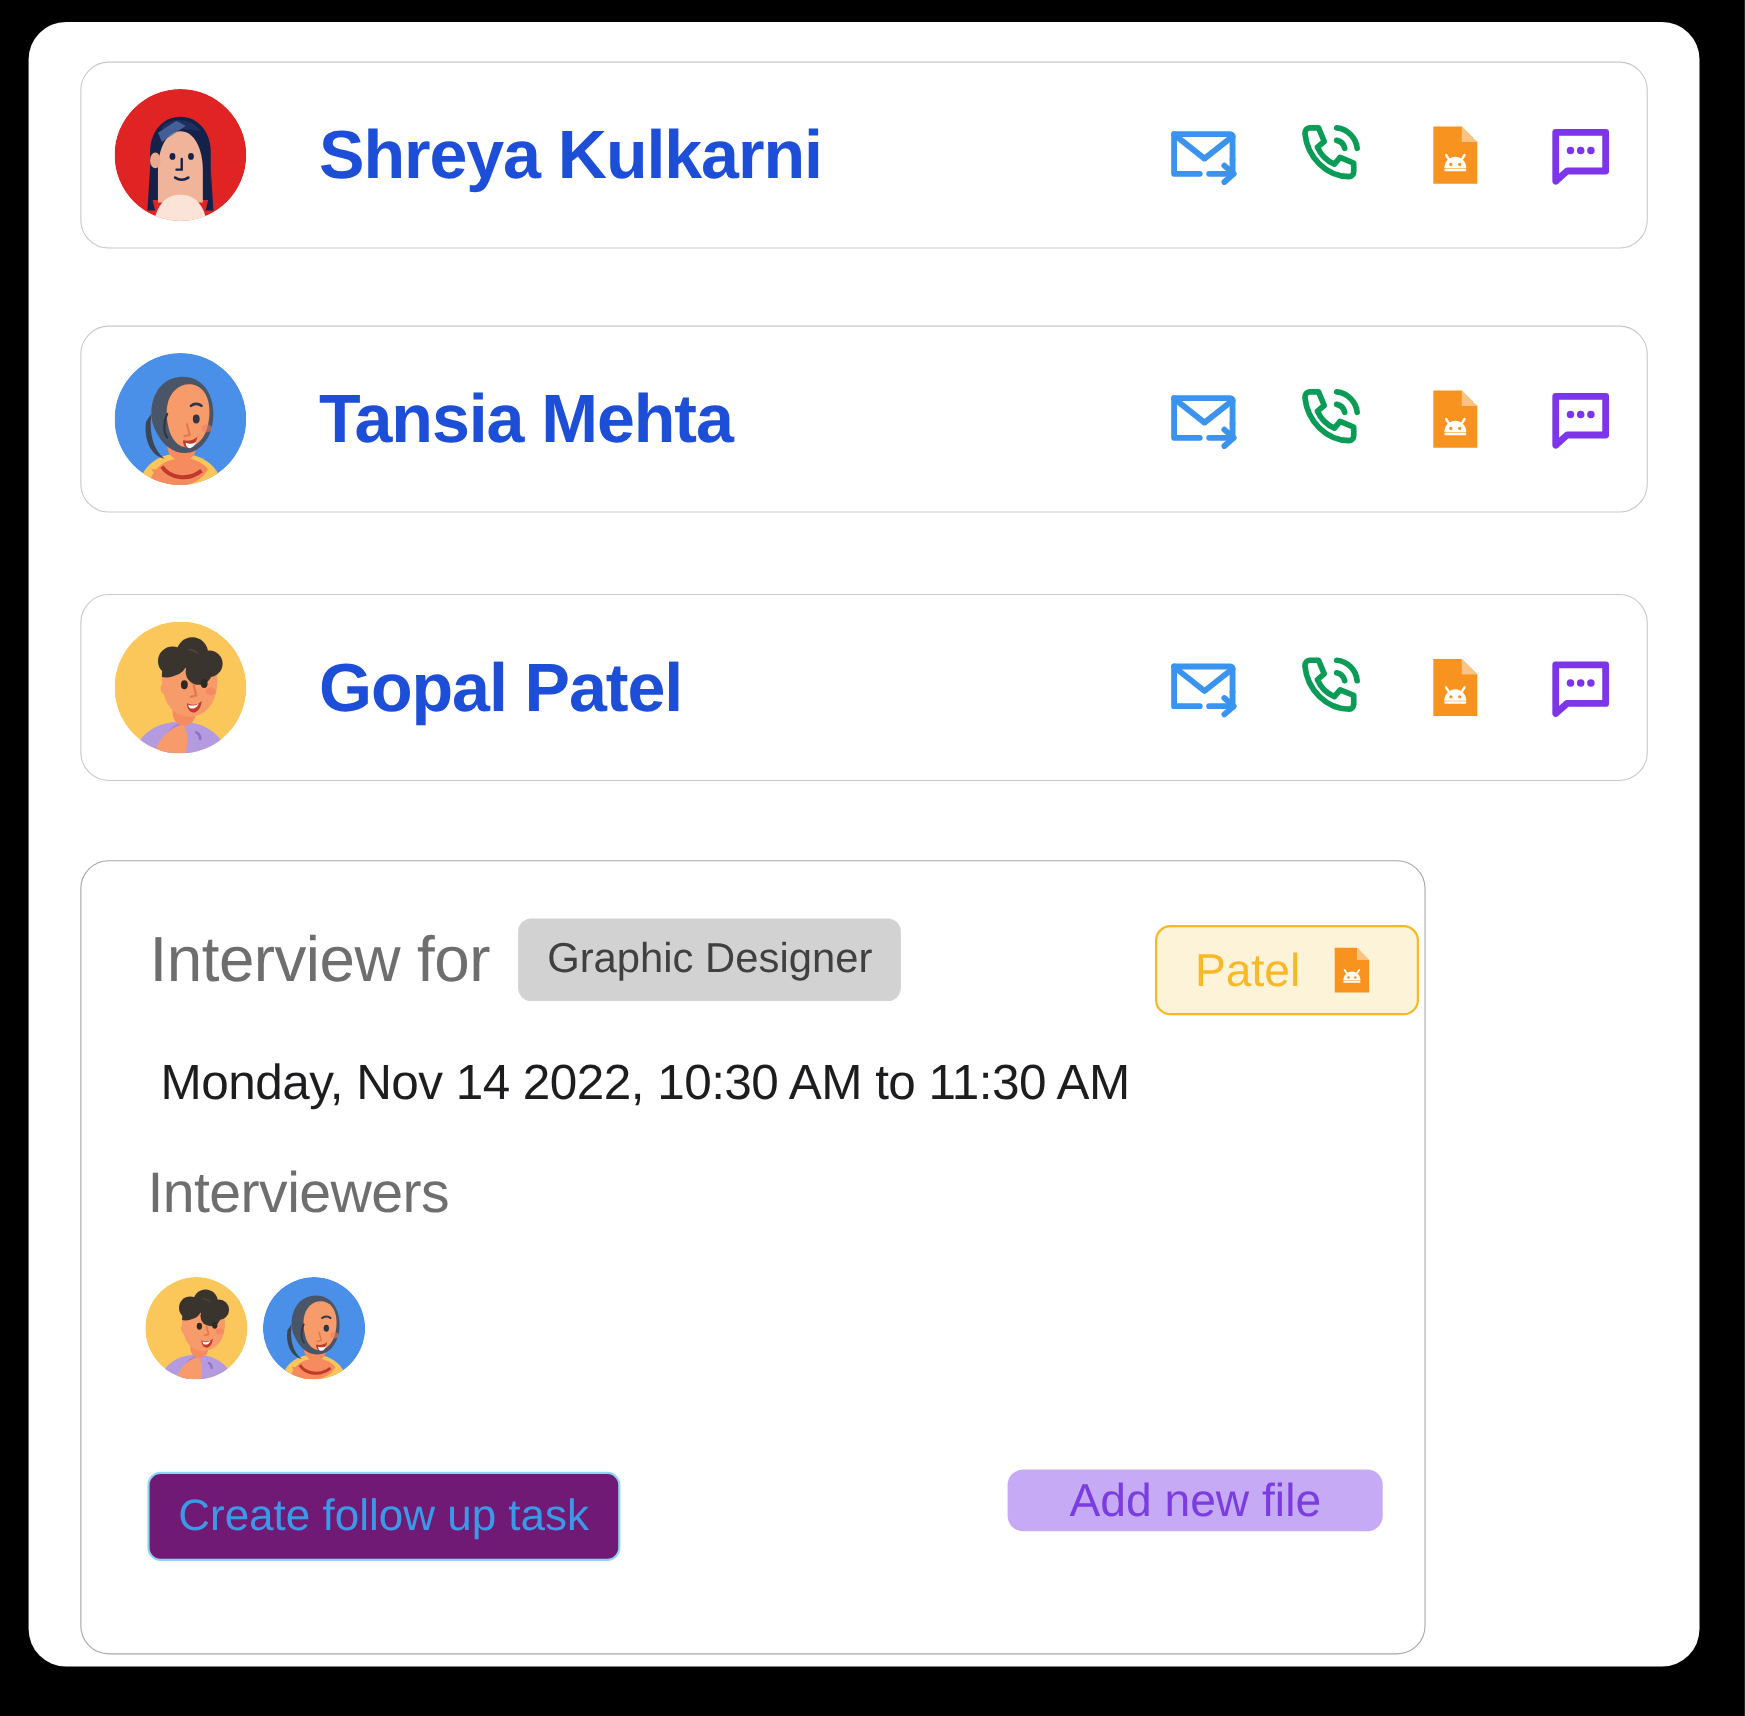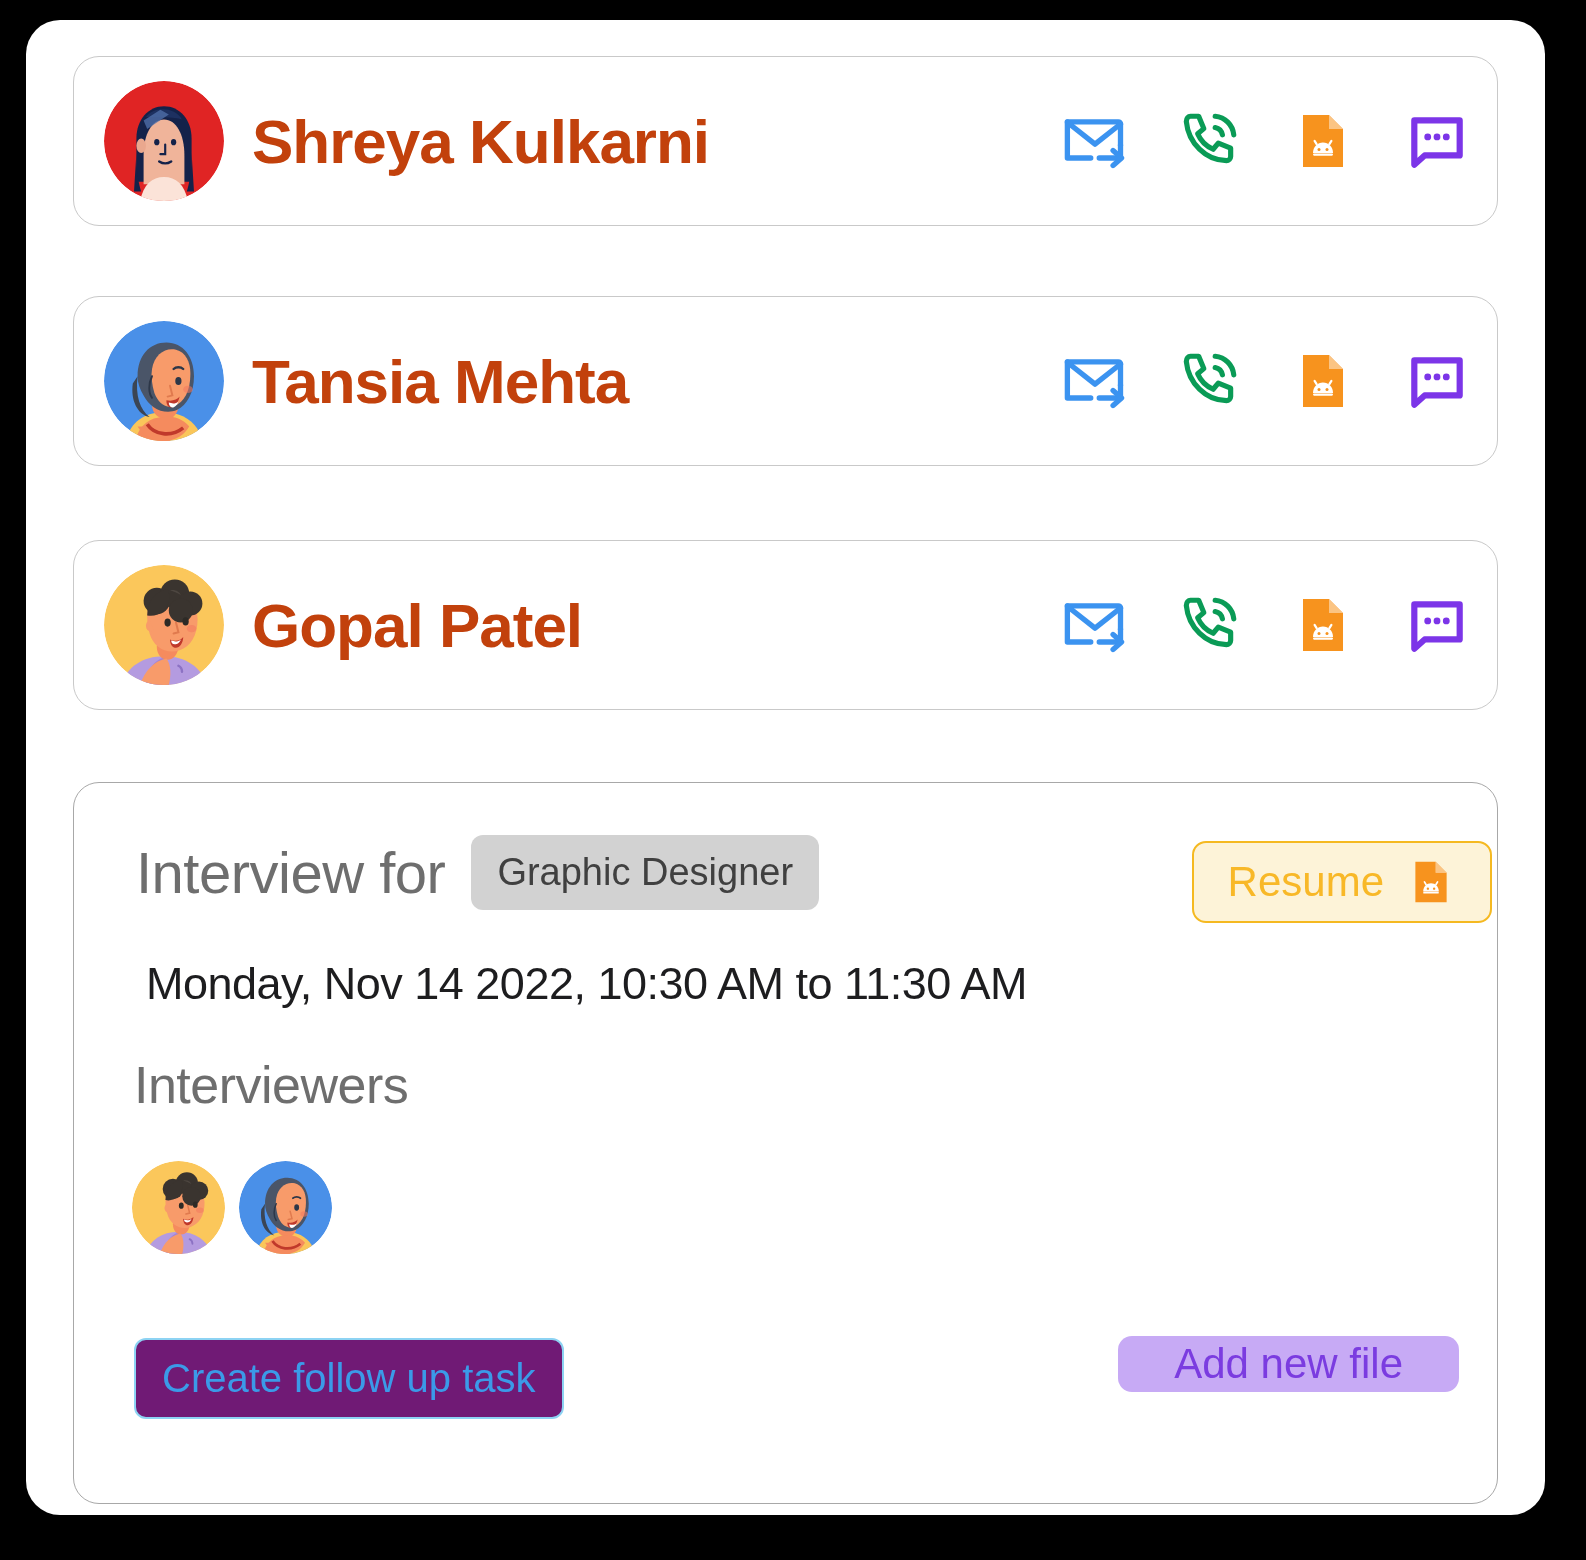--- a/index.html
+++ b/index.html
@@ -42,24 +42,24 @@
     width: 120px;
     height: 120px;
     border-radius: 50%;
     margin-left: 30px;
     flex: 0 0 auto;
     overflow: hidden;
     position: relative;
   }
 
   .candidate-name {
-    margin-left: 28px;
+    margin-left: 66px;
     font-size: 62px;
     font-weight: bold;
-    color: #c2410c;
+    color: #1d4ed8;
     letter-spacing: -1px;
     white-space: nowrap;
   }
 
   .action-icons {
     position: absolute;
     right: 22px;
     display: flex;
     align-items: center;
     gap: 38px;
@@ -74,21 +74,21 @@
     border: none;
     cursor: pointer;
   }
   .icon-btn svg { display: block; }
 
   
   .detail-card {
     position: absolute;
     left: 47px;
     top: 762px;
-    width: 1425px;
+    width: 1223px;
     height: 722px;
     background: #ffffff;
     border: 1.6px solid #a8a8a8;
     border-radius: 26px;
   }
 
   .detail-headline {
     position: absolute;
     left: 62px;
     top: 52px;
@@ -391,21 +391,21 @@
   </div>
 
   <div class="detail-card">
 
     <div class="detail-headline">
       <span class="headline-text">Interview for</span>
       <span class="role-chip">Graphic Designer</span>
     </div>
 
     <button class="resume-btn">
-      <span class="resume-label">Resume</span>
+      <span class="resume-label">Patel</span>
       <span>
         <svg width="50" height="50" viewBox="0 0 64 64" style="color:#f7931e;display:block">
             <use href="#sym-file"></use>
           </svg>
       </span>
     </button>
 
     <div class="detail-date">Monday, Nov 14 2022, 10:30 AM to 11:30 AM</div>
 
     <div class="interviewers-label">Interviewers</div>

